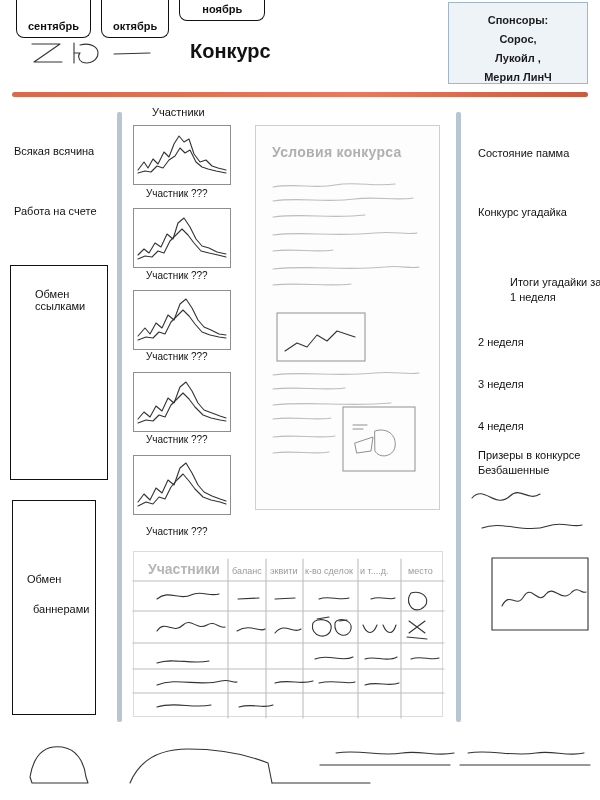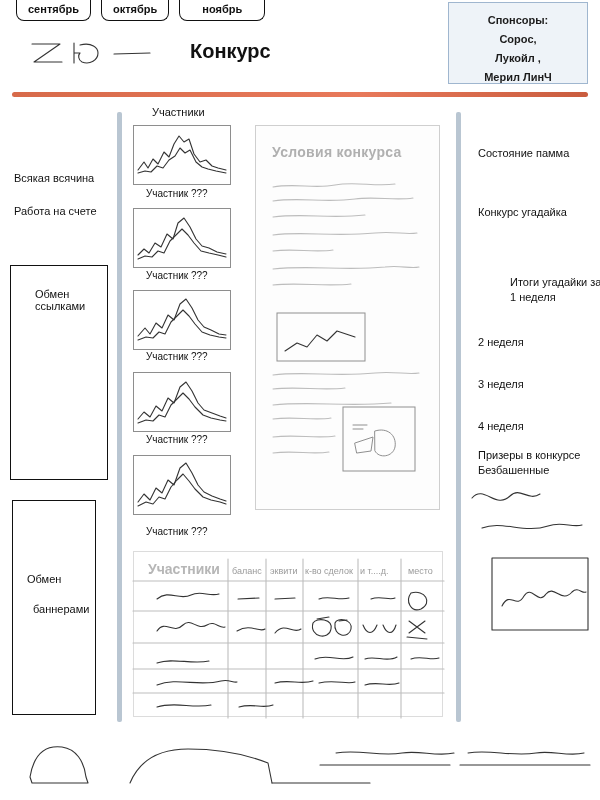--- a/index.html
+++ b/index.html
@@ -24,21 +24,21 @@
     position: absolute;
     left: 16px; top: 0;
     display: flex;
     gap: 10px;
     align-items: flex-start;
   }
   .tab {
     border: 1px solid #111;
     border-top: none;
     border-radius: 0 0 8px 8px;
-    padding: 3px 11px 4px 11px;
+    padding: 20px 11px 4px 11px;
     font-size: 11px;
     font-weight: bold;
     color: #111;
     background: #fff;
     line-height: 13px;
   }
   .tab.wide { padding: 3px 22px 4px 22px; }
   
   .sponsors {
     position: absolute;
@@ -197,21 +197,21 @@
     <path class="sk" stroke-width="2.4" stroke="#555" d="M52 7 L52 27 M52 17 L58 17 M58 9 C70 6 76 12 76 17 C76 24 68 29 60 26 C56 24 56 19 58 17"></path>
     <path class="sk" stroke-width="2.4" stroke="#555" d="M92 18 L128 17"></path>
   </svg>
   <div class="title">Конкурс</div>
 
   <div class="rule"></div>
 
   <div class="vsep left"></div>
   <div class="vsep right"></div>
 
-  <div class="left-text" style="left:14px; top:145px;margin-top:27px;">Всякая   всячина</div>
+  <div class="left-text" style="left:14px; top:145px;">Всякая   всячина</div>
   <div class="left-text" style="left:14px; top:205px;">Работа на счете</div>
 
   <div class="boxed" style="left:10px; top:265px; width:98px; height:215px;">
     <div class="lbl" style="left:24px; top:22px;">Обмен ссылками</div>
   </div>
 
   <div class="boxed" style="left:12px; top:500px; width:84px; height:215px;">
     <div class="lbl" style="left:14px; top:72px;">Обмен</div>
     <div class="lbl" style="left:20px; top:102px;">баннерами</div>
   </div>

